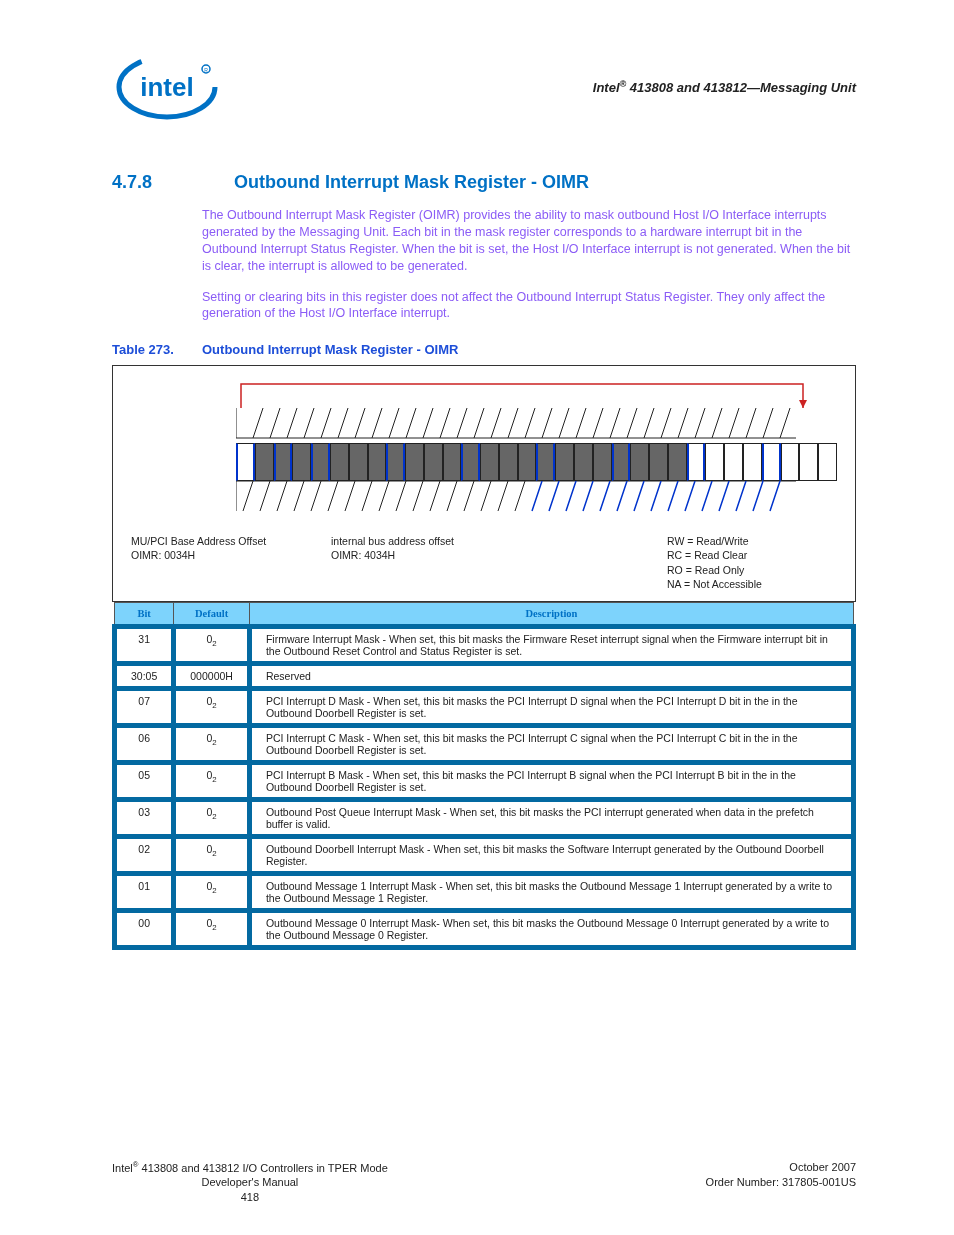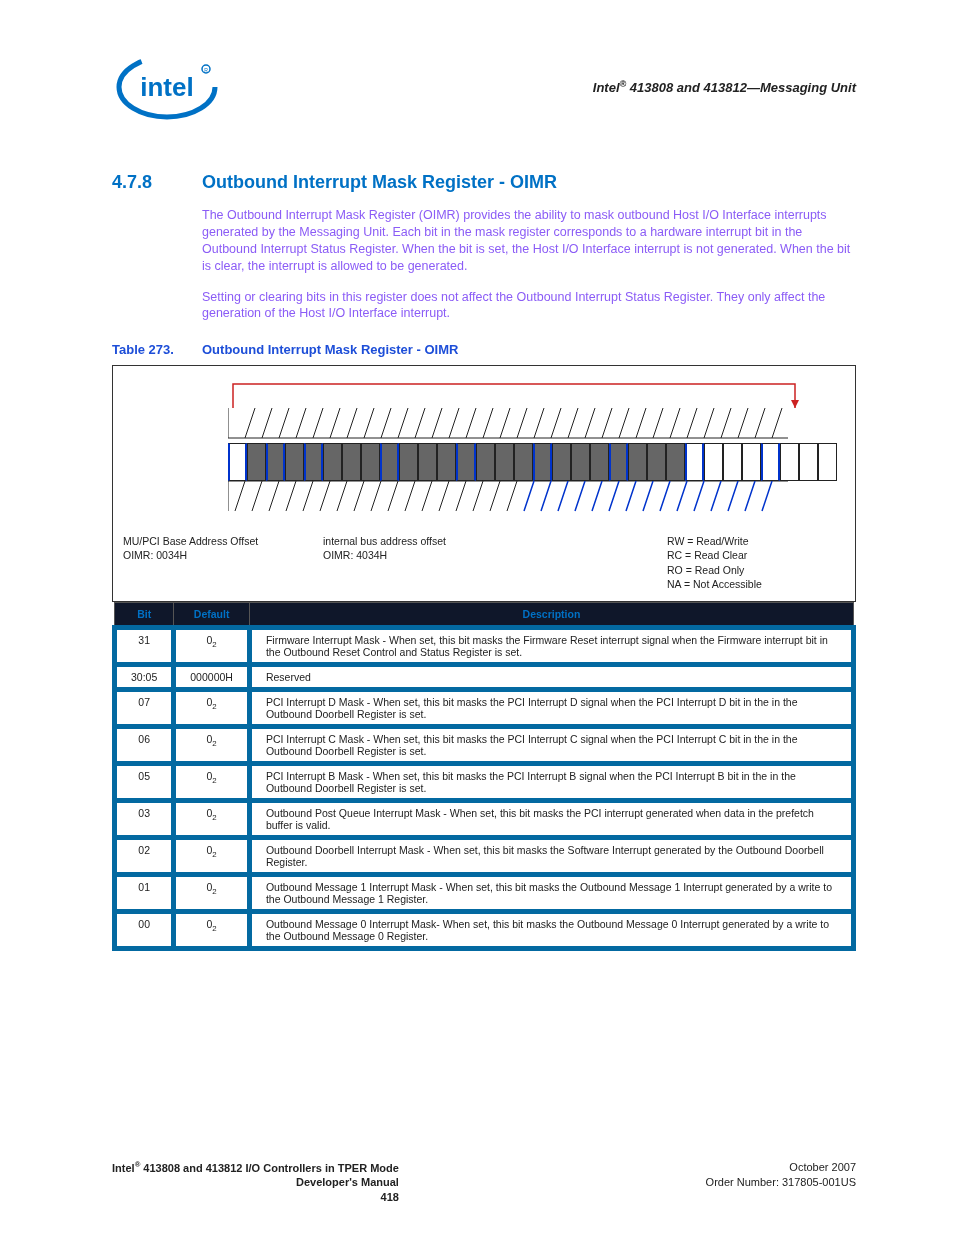--- a/index.html
+++ b/index.html
@@ -32,20 +32,21 @@
     font-size: 13px;
     color: #222;
     text-align: left;
   }
   .superscript { font-size: 0.7em; vertical-align: super; }
   .section-row {
     display: flex;
     align-items: baseline;
     margin-top: 48px;
     color: #0071C5;
+    gap: 32px;
   }
   .section-num {
     font-weight: bold;
     font-size: 18px;
     width: 90px;
     flex-shrink: 0;
   }
   .section-title {
     font-weight: bold;
     font-size: 18px;
@@ -61,21 +62,21 @@
     align-items: flex-start;
     margin-top: 20px;
     color: #1d4ed8;
     font-weight: bold;
     font-size: 13px;
   }
   .table-title-num { width: 90px; flex-shrink: 0; }
   .bitfield-box {
     border: 1px solid #333;
     margin-top: 8px;
-    padding: 12px 18px 10px 10px;
+    padding: 12px 18px 10px 18px;
   }
   .bit-row { display: flex; align-items: stretch; }
   .bit-cell {
     width: 20px;
     height: 38px;
     box-sizing: border-box;
     border: 1px solid #222;
     background: #666;
   }
   .bit-cell.light { background: #fff; }
@@ -100,42 +101,43 @@
     width: 100%;
     margin-top: 0;
     font-size: 10.5px;
   }
   table.bit-table th {
     border: 1px solid #555;
     color: #0071C5;
     font-weight: bold;
     padding: 5px 6px;
     text-align: center;
-    background: #0f172a;
+    background: #7dd3fc;
+    font-family: Liberation Serif, serif;
   }
   table.bit-table td {
     border: 5px solid #0369a1;
     padding: 4px 14px;
     vertical-align: top;
     color: #222;
   }
   table.bit-table td.center { text-align: center; }
   .sub2 { font-size: 0.75em; vertical-align: sub; }
   .footer {
     position: absolute;
     bottom: 30px;
     left: 112px;
     right: 98px;
     display: flex;
     justify-content: space-between;
     font-size: 11px;
     color: #222;
     line-height: 1.35;
   }
-  .footer-left { text-align: right; font-weight: bold; }
+  .footer-left { text-align: center; }
   .footer-right { text-align: right; }
 </style>
 </head>
 <body>
 
 <div class="page">
 
   <div class="header-row">
     <div class="logo">
       <svg viewBox="0 0 110 74" width="110" height="74">

